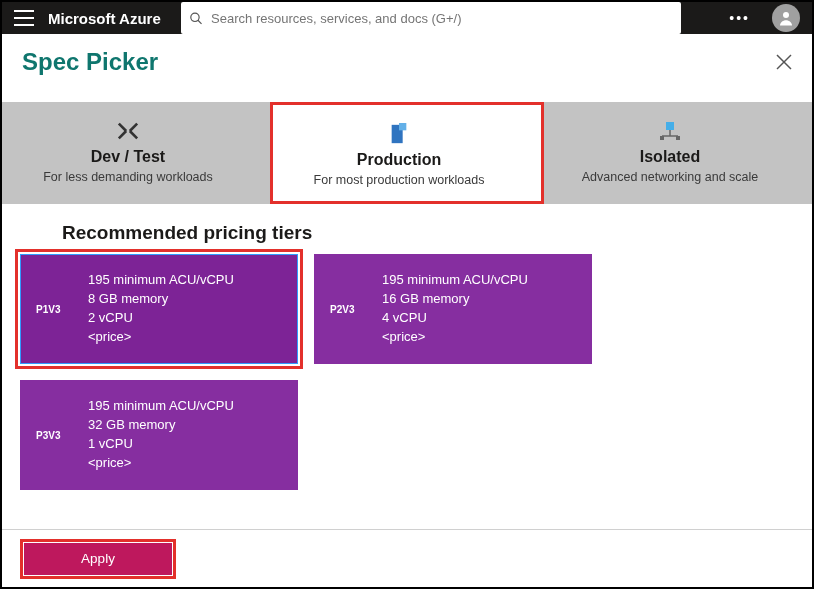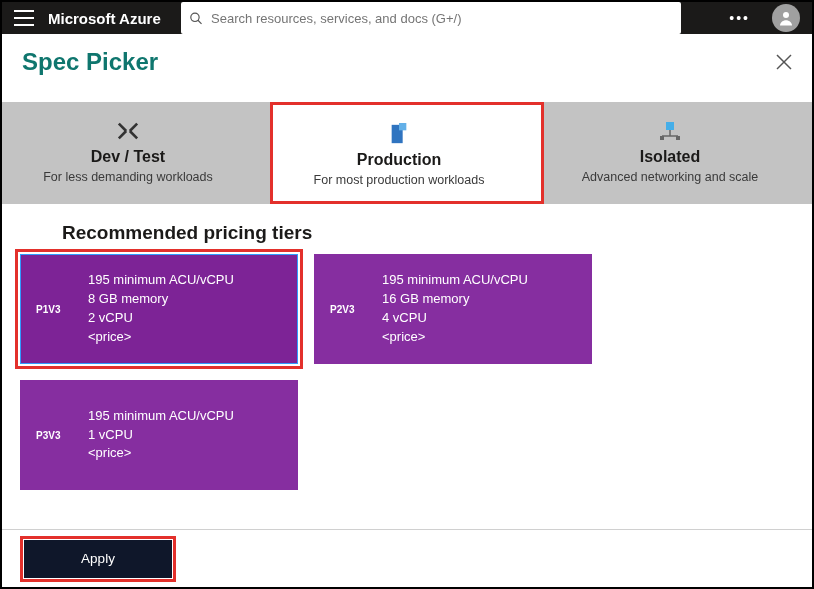--- a/index.html
+++ b/index.html
@@ -45,21 +45,21 @@
 
 .cards { display: flex; flex-wrap: wrap; gap: 16px; padding: 0 18px 30px 18px; }
 .card { width: 278px; height: 110px; background: #862ea0; color: #fff; display: flex; align-items: center; padding: 12px 16px; cursor: pointer; }
 .card.selected { outline: 3px solid #e3302b; outline-offset: 2px; box-shadow: inset 0 0 0 1px #2f9bff; background: #7d2396; }
 .card .sku { font-size: 10px; font-weight: 700; width: 52px; }
 .card .specs { font-size: 13px; line-height: 1.45; }
 
 
 .footer { position: absolute; left: 0; right: 0; bottom: 0; height: 58px; border-top: 1px solid #d0d0d0; background: #fff; display: flex; align-items: center; padding-left: 18px; }
 .apply-wrap { display: inline-block; border: 3px solid #e3302b; padding: 1px; }
-.apply-btn { background: #0f172a; color: #fff; border: none; font-size: 13.5px; height: 38px; width: 148px; cursor: pointer; }
+.apply-btn { background: #be185d; color: #fff; border: none; font-size: 13.5px; height: 32px; width: 148px; cursor: pointer; }
 </style>
 </head>
 <body>
 
 <div class="frame">
 
   <div class="topbar">
     <div class="hamburger">
       <div></div>
         <div></div>
@@ -152,20 +152,21 @@
           <div>16 GB memory</div>
           <div>4 vCPU</div>
           <div>&lt;price&gt;</div>
         </div>
       </div>
 
       <div class="card">
         <div class="sku">P3V3</div>
         <div class="specs">
           <div>195 minimum ACU/vCPU</div>
+          <div>32 GB memory</div>
           <div>1 vCPU</div>
           <div>&lt;price&gt;</div>
         </div>
       </div>
 
     </div>
 
     <div style="height:60px"></div>
   </div>
 

